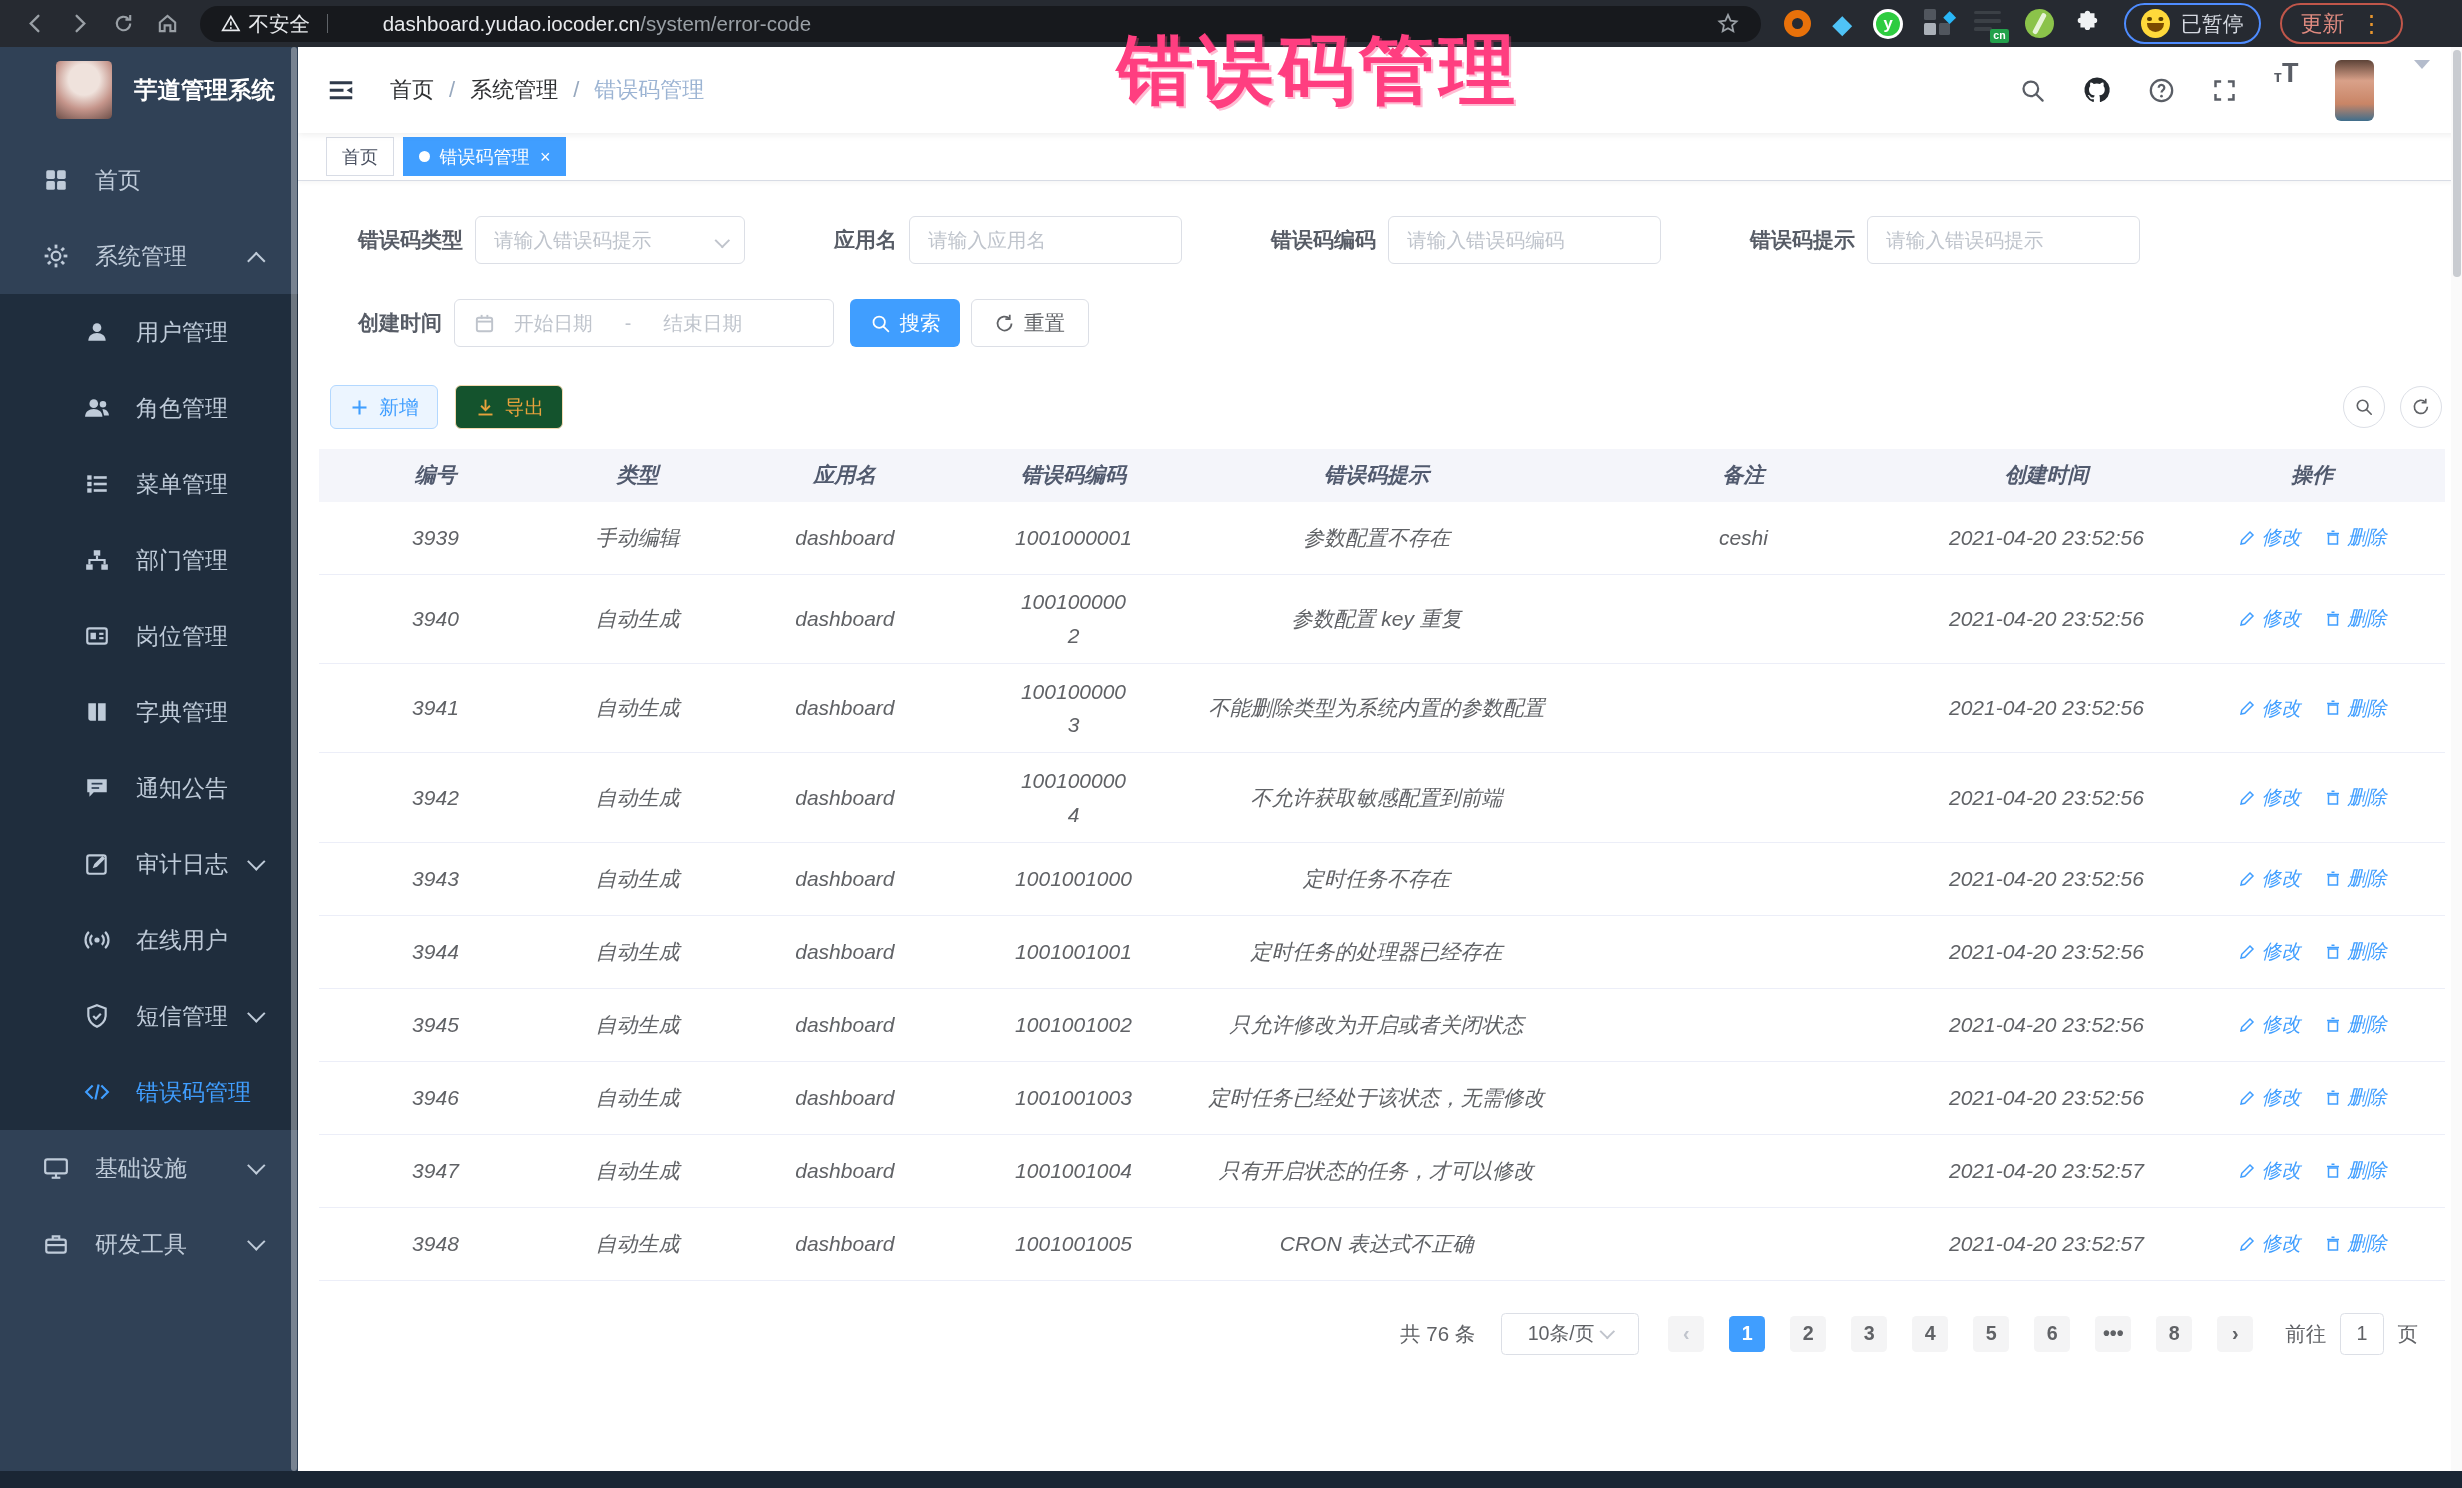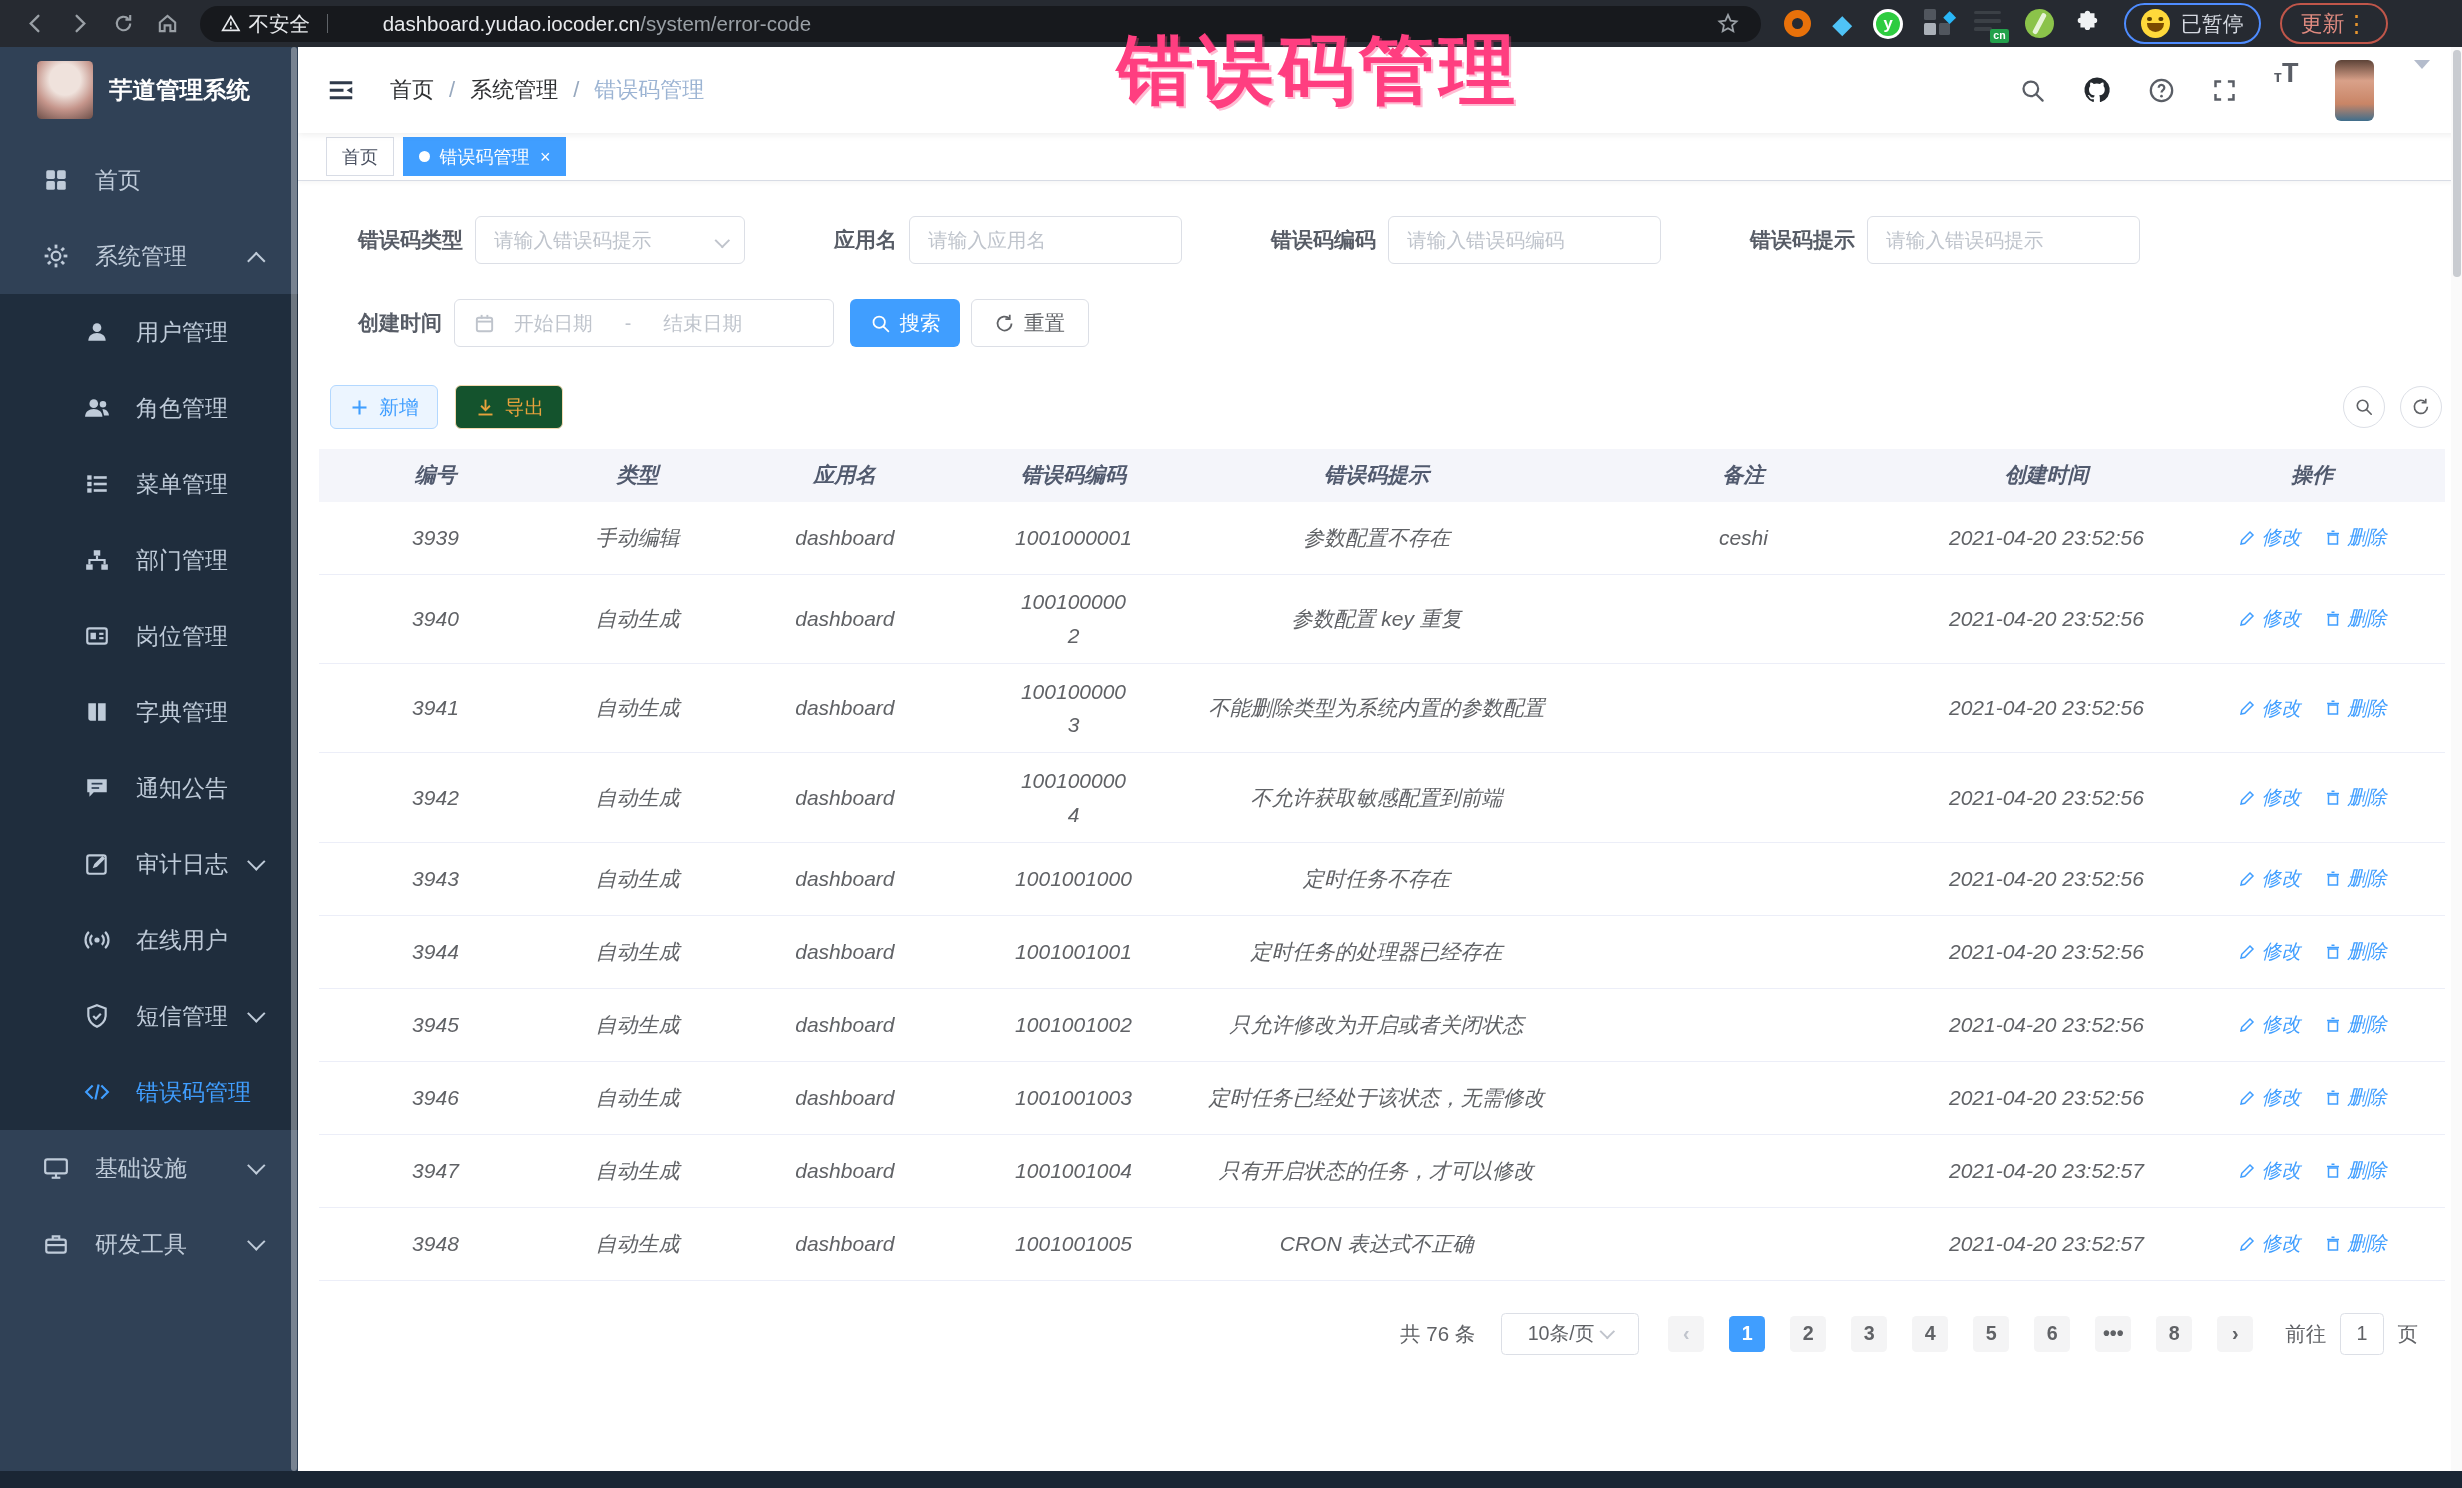--- a/index.html
+++ b/index.html
@@ -40,33 +40,33 @@
   .ext-leaf::after{content:"";position:absolute;left:12px;top:3px;width:4.5px;height:23px;background:#e7f3d8;transform:rotate(28deg);border-radius:3px;}
   .ext-puzzle{color:#f0f2f4;}
   .paused-pill{margin-left:23px;height:41px;border:2.3px solid #4e8cff;border-radius:24px;
     display:flex;align-items:center;gap:10.6px;padding:0 15px;color:#d5d9e0;font-size:21px;}
   .face{width:29px;height:29px;border-radius:50%;background:#ffd93b;position:relative;flex:0 0 auto;}
   .face::before{content:"";position:absolute;left:6px;top:7.6px;width:4.5px;height:4.5px;border-radius:50%;
     background:#5b3f00;box-shadow:11.4px 0 0 #5b3f00;}
   .face::after{content:"";position:absolute;left:6px;top:13.6px;width:16.7px;height:9.8px;
     border-radius:0 0 16.7px 16.7px;background:#7a4a00;}
   .update-pill{margin-left:19.7px;height:41px;border:2.3px solid #c0564a;border-radius:24px;
-    display:flex;align-items:center;padding:0 18px;color:#e08b80;font-size:22px;}
+    display:flex;align-items:center;gap:15px;padding:0 18px;color:#e08b80;font-size:22px;}
   .update-dots{color:#e8962e;font-size:24px;line-height:0.8;}
 
   
   .watermark{position:absolute;left:1091px;top:19.7px;width:455px;text-align:center;z-index:60;
     font-size:76px;font-weight:bold;color:#ff3e80;letter-spacing:4.5px;
     font-family:"DejaVu Sans","Liberation Sans",sans-serif;
     text-shadow:2.3px 2.3px 0 rgba(255,62,128,.35);pointer-events:none;}
 
   
   .sidebar{position:absolute;left:0;top:47px;width:298px;bottom:16.7px;background:#304156;z-index:5;overflow:hidden;}
   .sidebar::after{content:"";position:absolute;right:1.5px;top:0;bottom:0;width:6px;background:rgba(255,255,255,.35);border-radius:3px;}
-  .logo-row{height:86px;display:flex;align-items:center;padding-left:37px;gap:16px;text-align:right;}
+  .logo-row{height:86px;display:flex;align-items:center;padding-left:56px;gap:22px;text-align:right;}
   .logo-img{width:56px;height:58px;border-radius:4.5px;flex:0 0 auto;
     background:radial-gradient(circle at 50% 32%,#efe2dc 0 32%,#c5958b 62%,#6c4f49 100%);}
   .app-title{color:#fff;font-size:23.5px;font-weight:bold;white-space:nowrap;}
   .menu{margin-top:9px;}
   .mi{height:76px;display:flex;align-items:center;color:#bfcbd9;font-size:23px;position:relative;cursor:pointer;}
   .mi.top{padding-left:39px;}
   .mi.sub{padding-left:80px;background:#1f2d3d;}
   .mi .micon{width:33px;display:flex;justify-content:center;margin-right:23px;color:inherit;}
   .mi .micon .sico{width:26px;height:26px;}
   .mi.active{color:#409eff;}

